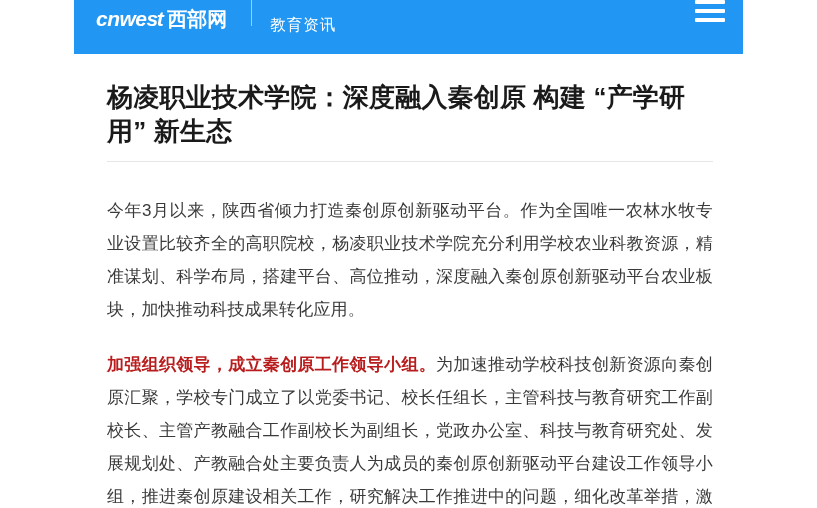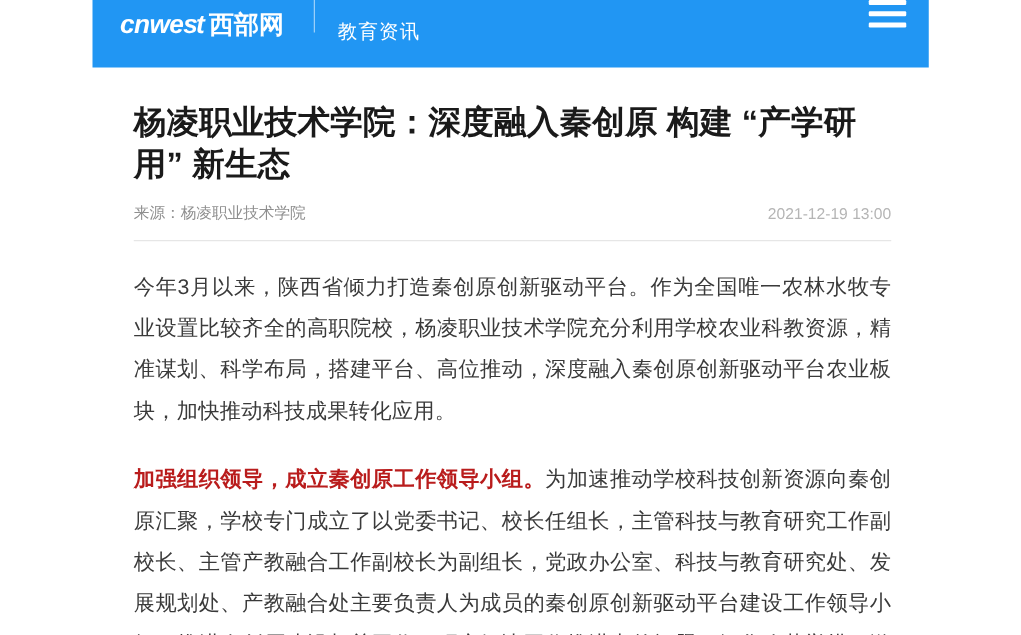--- a/index.html
+++ b/index.html
@@ -127,21 +127,21 @@
     padding: 0 30px 0 33px;
   }
   .body p {
     margin: 22px 0 0 0;
     font-size: 17px;
     line-height: 33px;
     color: #3a3a3a;
     text-align: justify;
     letter-spacing: .2px;
   }
-  .body p.first { margin-top: 20px; }
+  .body p.first { margin-top: 32px; }
   .body b { font-weight: bold; color: #b91c1c; }
 </style>
 </head>
 <body>
 
 <div class="page">
 
   <div class="header">
     <div class="logo-wrap">
       <div class="logo">
@@ -156,24 +156,20 @@
     <div class="menu-icon">
       <i></i>
         <i></i>
         <i></i>
     </div>
   </div>
 
   <div class="article">
     <h1 class="title">杨凌职业技术学院：深度融入秦创原 构建 “产学研用” 新生态</h1>
 
-    <div class="meta">
-      <span class="source">来源：杨凌职业技术学院</span>
-      <span class="date">2021-12-19 13:00</span>
-    </div>
 
     <div class="rule"></div>
 
     <div class="body">
       <p class="first">
         <span>今年3月以来，陕西省倾力打造秦创原创新驱动平台。作为全国唯一农林水牧专业设置比较齐全的高职院校，杨凌职业技术学院充分利用学校农业科教资源，精准谋划、科学布局，搭建平台、高位推动，深度融入秦创原创新驱动平台农业板块，加快推动科技成果转化应用。</span>
       </p>
       <p>
         <b>加强组织领导，成立秦创原工作领导小组。</b><span>为加速推动学校科技创新资源向秦创原汇聚，学校专门成立了以党委书记、校长任组长，主管科技与教育研究工作副校长、主管产教融合工作副校长为副组长，党政办公室、科技与教育研究处、发展规划处、产教融合处主要负责人为成员的秦创原创新驱动平台建设工作领导小组，推进秦创原建设相关工作，研究解决工作推进中的问题，细化改革举措，激发创新活力。</span>
       </p>

